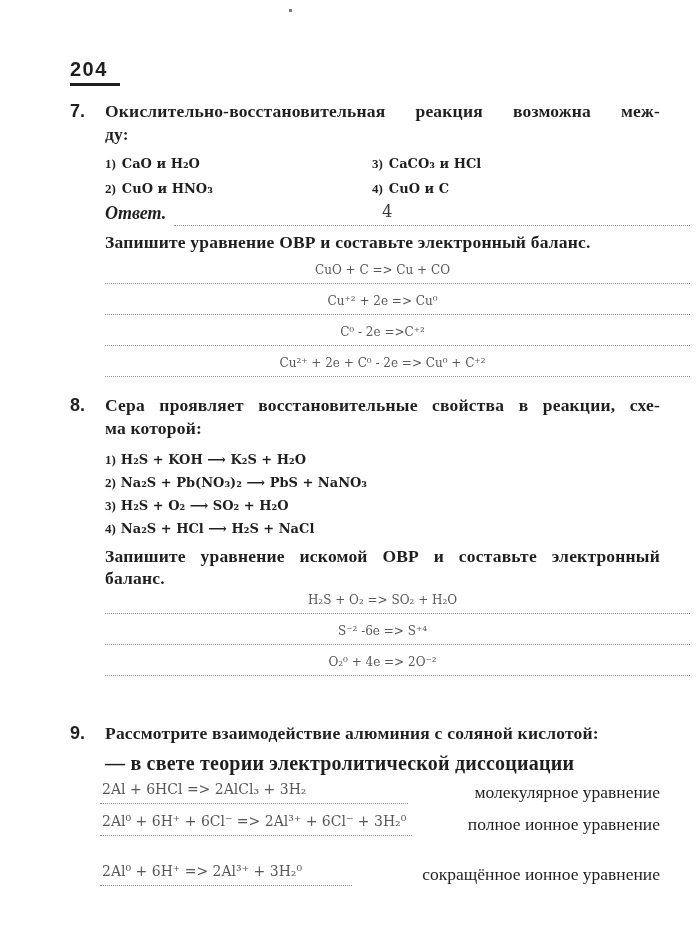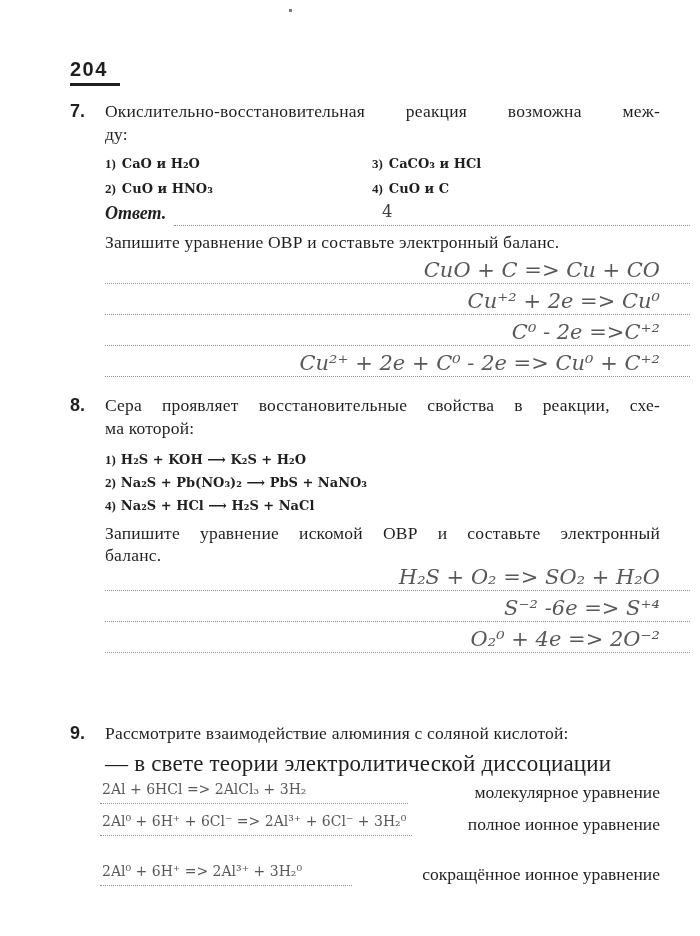--- a/index.html
+++ b/index.html
@@ -15,56 +15,56 @@
     font-size:20px; font-weight:700; letter-spacing:1.5px;
     border-bottom:3px solid var(--ink,#1f1f1f); padding:0 12px 2px 0;
   }
   #q7 { top:100px; } #q8 { top:394px; } #q9 { top:722px; }
 
   .qhead { display:flex; margin-left:70px; }
   .qnum {
     flex:0 0 35px; width:35px; font-family:"Liberation Sans", sans-serif;
     font-weight:700; font-size:18px; line-height:23px;
   }
-  .qtext { width:555px; font-size:17.5px; line-height:23px; font-weight:400; letter-spacing:.2px; }
+  .qtext { width:555px; font-size:17.5px; line-height:23px; font-weight:700; letter-spacing:.2px; }
   .jline { text-align:justify; text-align-last:justify; }
 
   .f { font-family:"DejaVu Serif","DejaVu Sans", serif; }
 
   .options {
     margin:6px 0 0 105px; display:grid; grid-template-columns:267px auto;
     row-gap:2px; font-size:13px; font-weight:600;
   }
   .opt { line-height:23px; white-space:nowrap; }
   .optnum { margin-right:6px; }
 
   .ansrow { display:flex; align-items:flex-end; margin:0 10px 0 105px; }
   .anslabel { font-style:italic; font-weight:700; font-size:18px; padding-right:8px; line-height:26px; }
   .ansfield {
     flex:1; border-bottom:1px dotted var(--dots,#8f8f8f); text-align:center;
     height:26px; line-height:24px; padding-right:90px; box-sizing:border-box;
   }
   .ansvalue { color:#3c3c3c; font-size:16.5px; font-family:"DejaVu Serif","DejaVu Sans", serif; }
 
-  .instr { margin:5px 0 0 105px; width:555px; font-size:17.5px; font-weight:400; line-height:22px; letter-spacing:.2px; }
+  .instr { margin:5px 0 0 105px; width:555px; font-size:17.5px; font-weight:700; line-height:22px; letter-spacing:.2px; }
   .instr div { line-height:22px; }
 
   .work {
     margin:1px 0 0 105px; width:585px; height:30px; box-sizing:border-box;
     border-bottom:1px dotted var(--dots,#8f8f8f);
-    display:flex; justify-content:flex-end; align-items:flex-end;
-    padding:0 30px 3px 0; color:var(--answer,#585858); font-size:21px; line-height:20px;font-style:italic;
+    display:flex; justify-content:center; align-items:flex-end;
+    padding:0 30px 3px 0; color:var(--answer,#585858); font-size:12px; line-height:20px;
   }
   .work.tight { height:24px; }
 
   .schemes { margin:8px 0 0 105px; font-size:13px; font-weight:600; }
   .scheme { line-height:23px; white-space:nowrap; }
   .scheme .optnum { margin-right:5px; }
 
-  .subtitle { margin:7px 0 0 105px; font-size:23px; font-weight:400; line-height:23px; letter-spacing:.2px; }
+  .subtitle { margin:7px 0 0 105px; font-size:20px; font-weight:700; line-height:23px; letter-spacing:.2px; }
 
   .eqrow { display:flex; align-items:flex-end; margin-left:100px; width:560px; margin-top:6px; }
   .eqrow.first { margin-top:3px; }
   .eqbox {
     border-bottom:1px dotted var(--dots,#8f8f8f); padding:0 0 3px 2px; box-sizing:border-box;
     color:var(--answer,#585858); font-size:14px; line-height:22px; white-space:nowrap;
   }
   .w1 { width:308px; } .w2 { width:312px; } .w3 { width:252px;margin-top:18px; }
   .eqlabel { margin-left:auto; font-weight:400; font-size:17.5px; line-height:22px; padding-bottom:1px; white-space:nowrap; }
 
@@ -119,20 +119,21 @@
     <div class="qhead">
       <span class="qnum">8.</span>
       <div class="qtext">
         <div class="jline">Сера проявляет восстановительные свойства в реакции, схе-</div>
         <div>ма которой:</div>
       </div>
     </div>
     <div class="schemes">
       <div class="scheme"><span class="optnum">1)</span><span class="f">H₂S + KOH ⟶ K₂S + H₂O</span></div>
       <div class="scheme"><span class="optnum">2)</span><span class="f">Na₂S + Pb(NO₃)₂ ⟶ PbS + NaNO₃</span></div>
+      <div class="scheme"><span class="optnum">3)</span><span class="f">H₂S + O₂ ⟶ SO₂ + H₂O</span></div>
       <div class="scheme"><span class="optnum">4)</span><span class="f">Na₂S + HCl ⟶ H₂S + NaCl</span></div>
     </div>
     <div class="instr">
       <div class="jline">Запишите уравнение искомой ОВР и составьте электронный</div>
       <div>баланс.</div>
     </div>
     <div class="work f tight">
         <span>H₂S + O₂ =&gt; SO₂ + H₂O</span>
       </div>
     <div class="work f">

